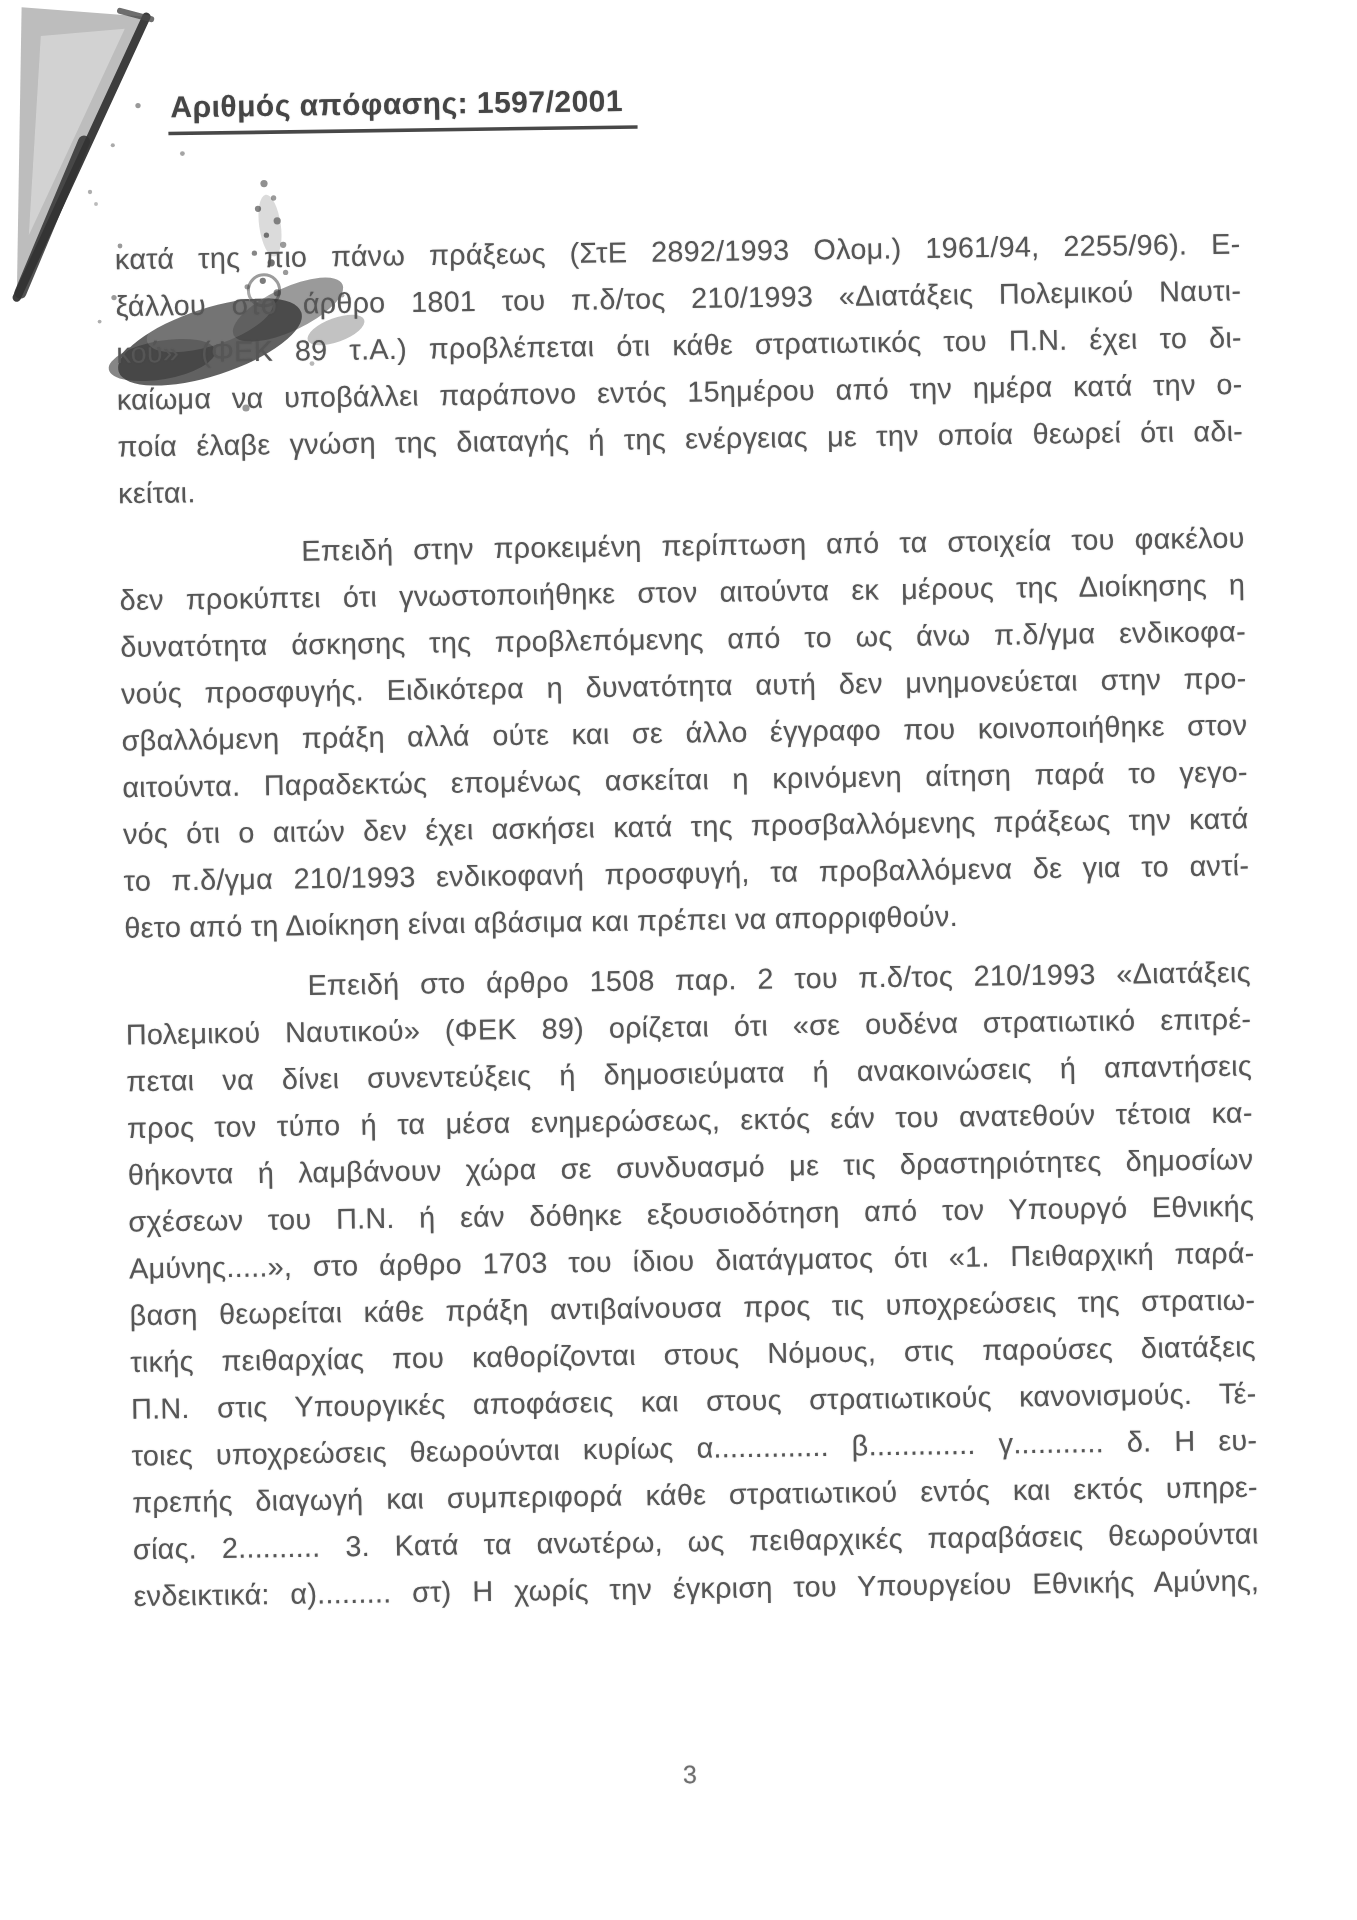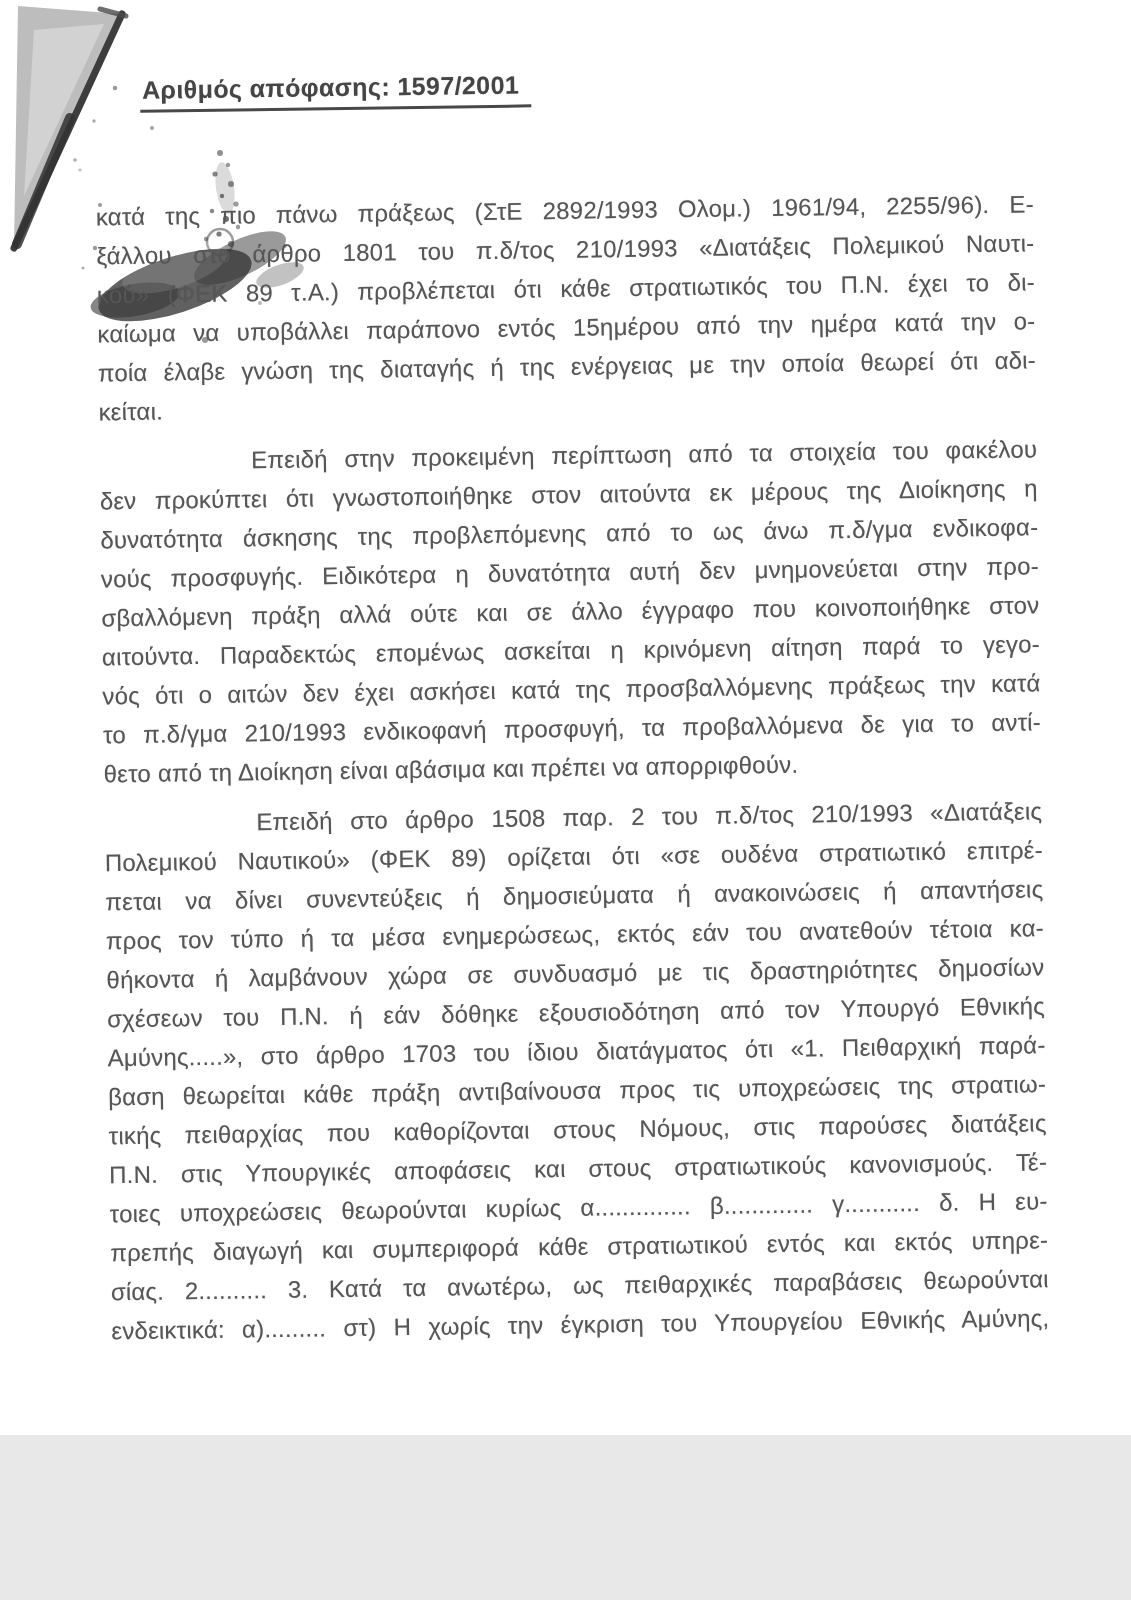--- a/index.html
+++ b/index.html
@@ -1,19 +1,19 @@
 <!DOCTYPE html>
 <html><head>
 <meta charset="utf-8">
 <style>
   html, body { margin: 0; padding: 0; background: #e8e8e8; }
   .page {
     position: relative;
     width: 1131px;
-    height: 1435px;
+    height: 1600px;
     background: #ffffff;
     overflow: hidden;
     font-family: "Liberation Sans", sans-serif;
   }
   
   .fold-svg { position: absolute; left: 0; top: 0; }
   .stamp-svg { position: absolute; left: 55px; top: 118px; }
 
   
   .typed {

